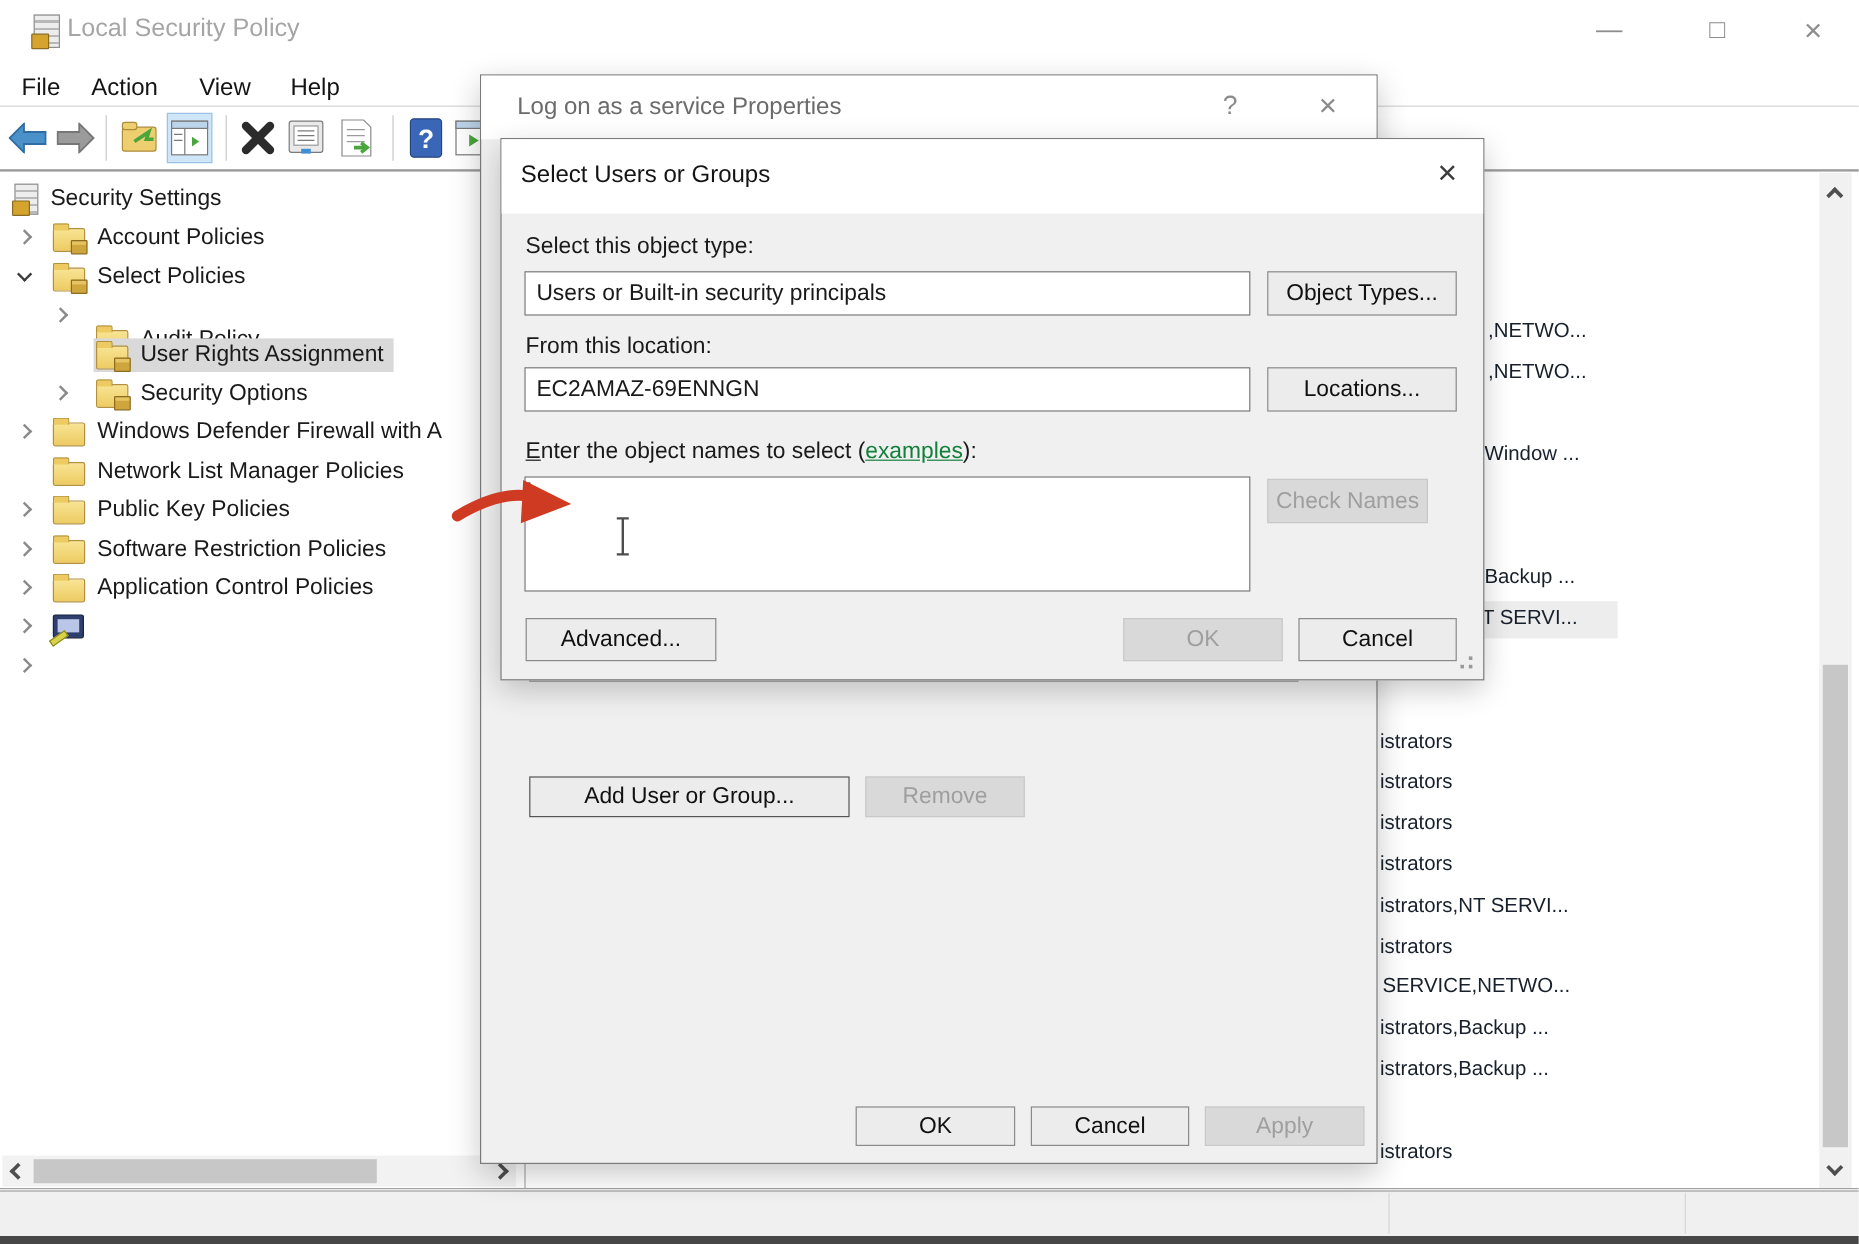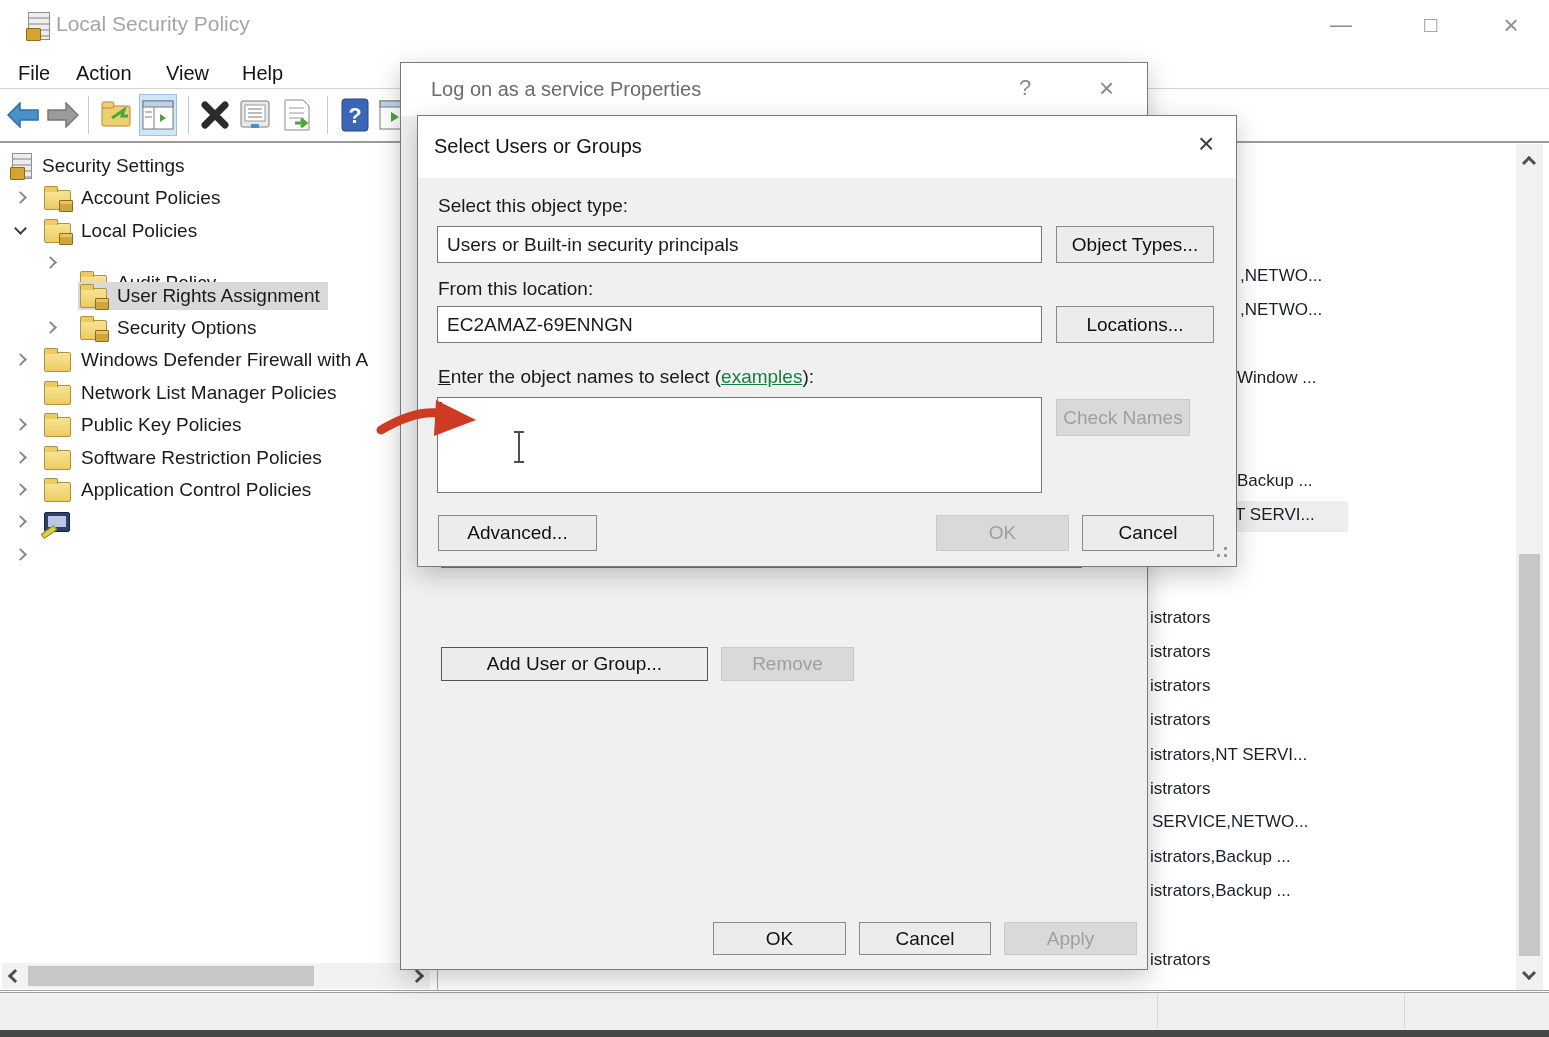--- a/index.html
+++ b/index.html
@@ -160,21 +160,21 @@
       <div class="tree-row" style="top: 152px;">
         <span class="tree-content" style="left: 10px;">
           <span class="ic-root"></span>
           <span class="tree-label">Security Settings</span>
         </span>
       </div>
       <div class="tree-row" style="top: 217px;">
         <span class="chev expanded" style="left: 16px;"></span>
         <span class="tree-content" style="left: 42px;">
           <span class="ic-folder lock"></span>
-          <span class="tree-label">Local Policies</span>
+          <span class="tree-label">Select Policies</span>
         </span>
       </div>
       <div class="tree-row" style="top: 249px;">
         <span class="chev" style="left: 46px;"></span>
         <span class="tree-content" style="left: 78px; margin-top: 20px;">
           <span class="ic-folder lock"></span>
           <span class="tree-label">Audit Policy</span>
         </span>
       </div>
       <div class="tree-row" style="top: 282px; padding-left: 46px;">

